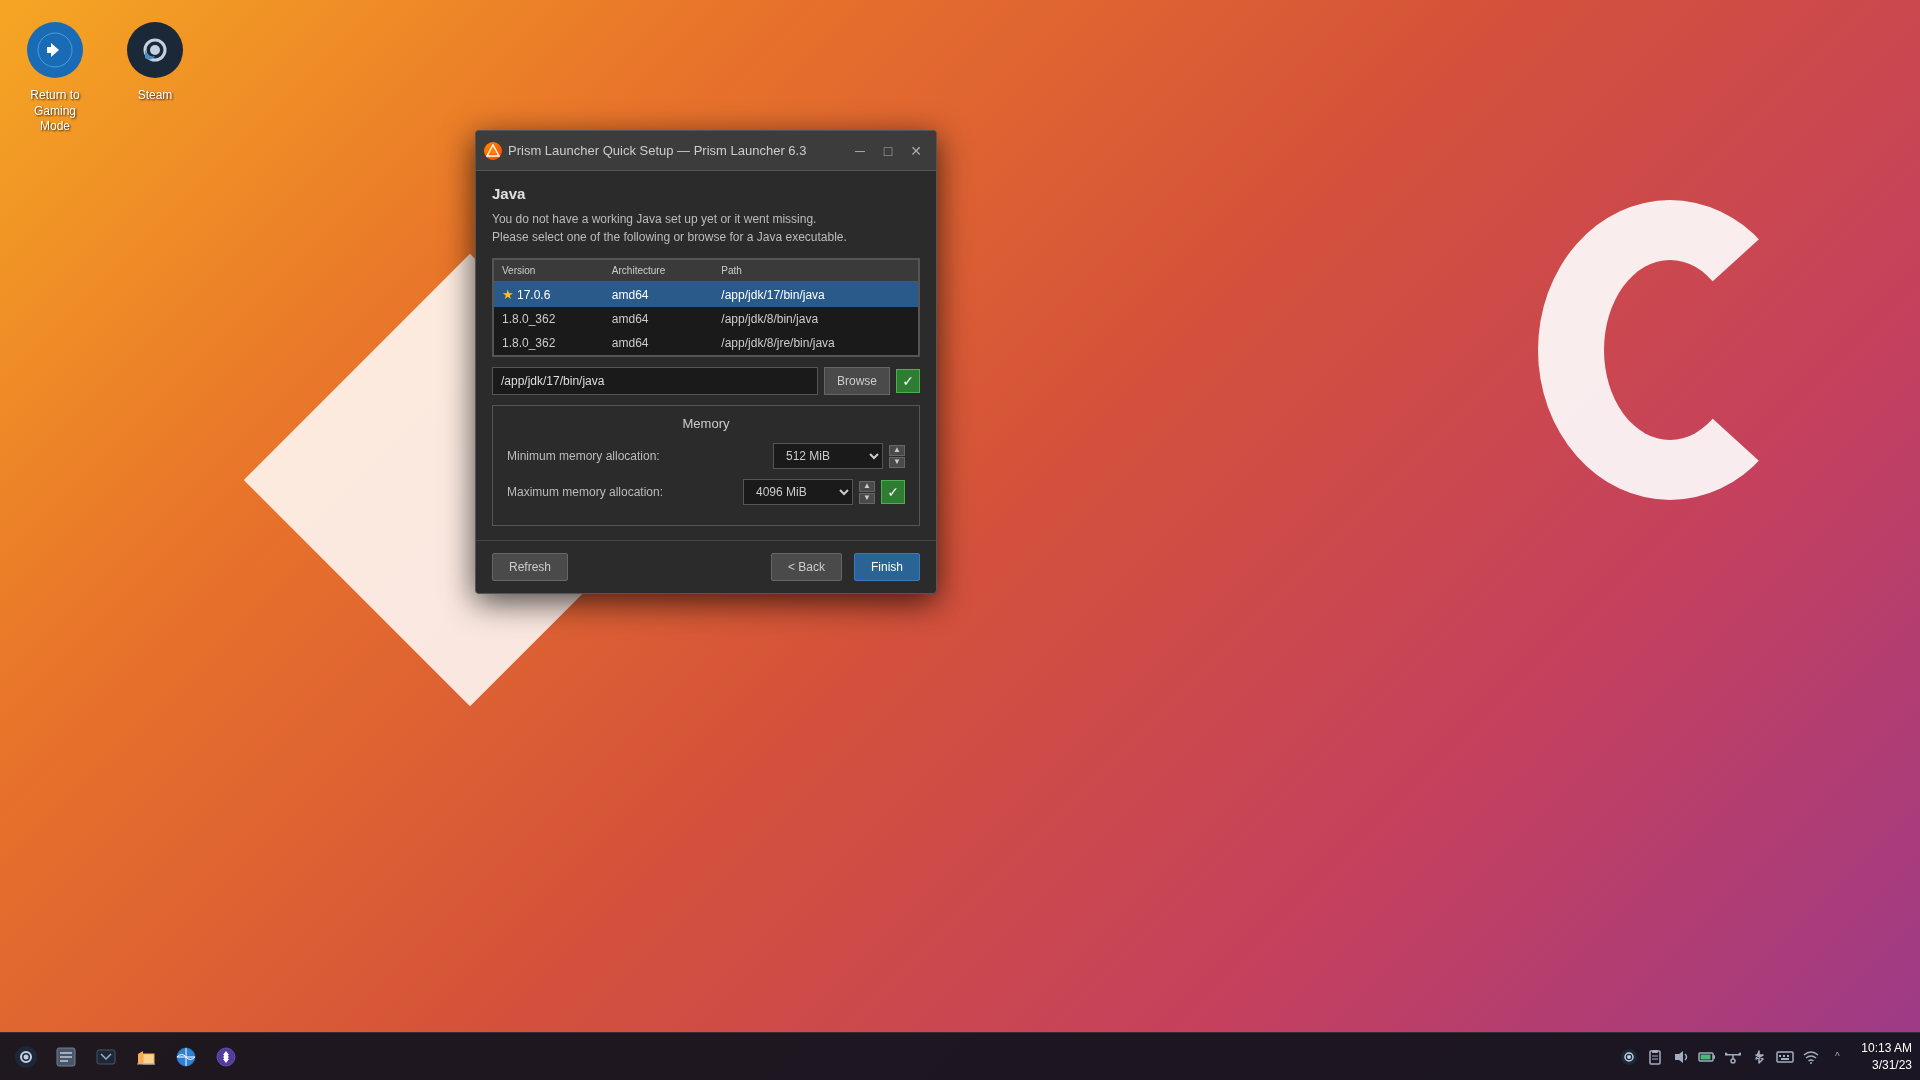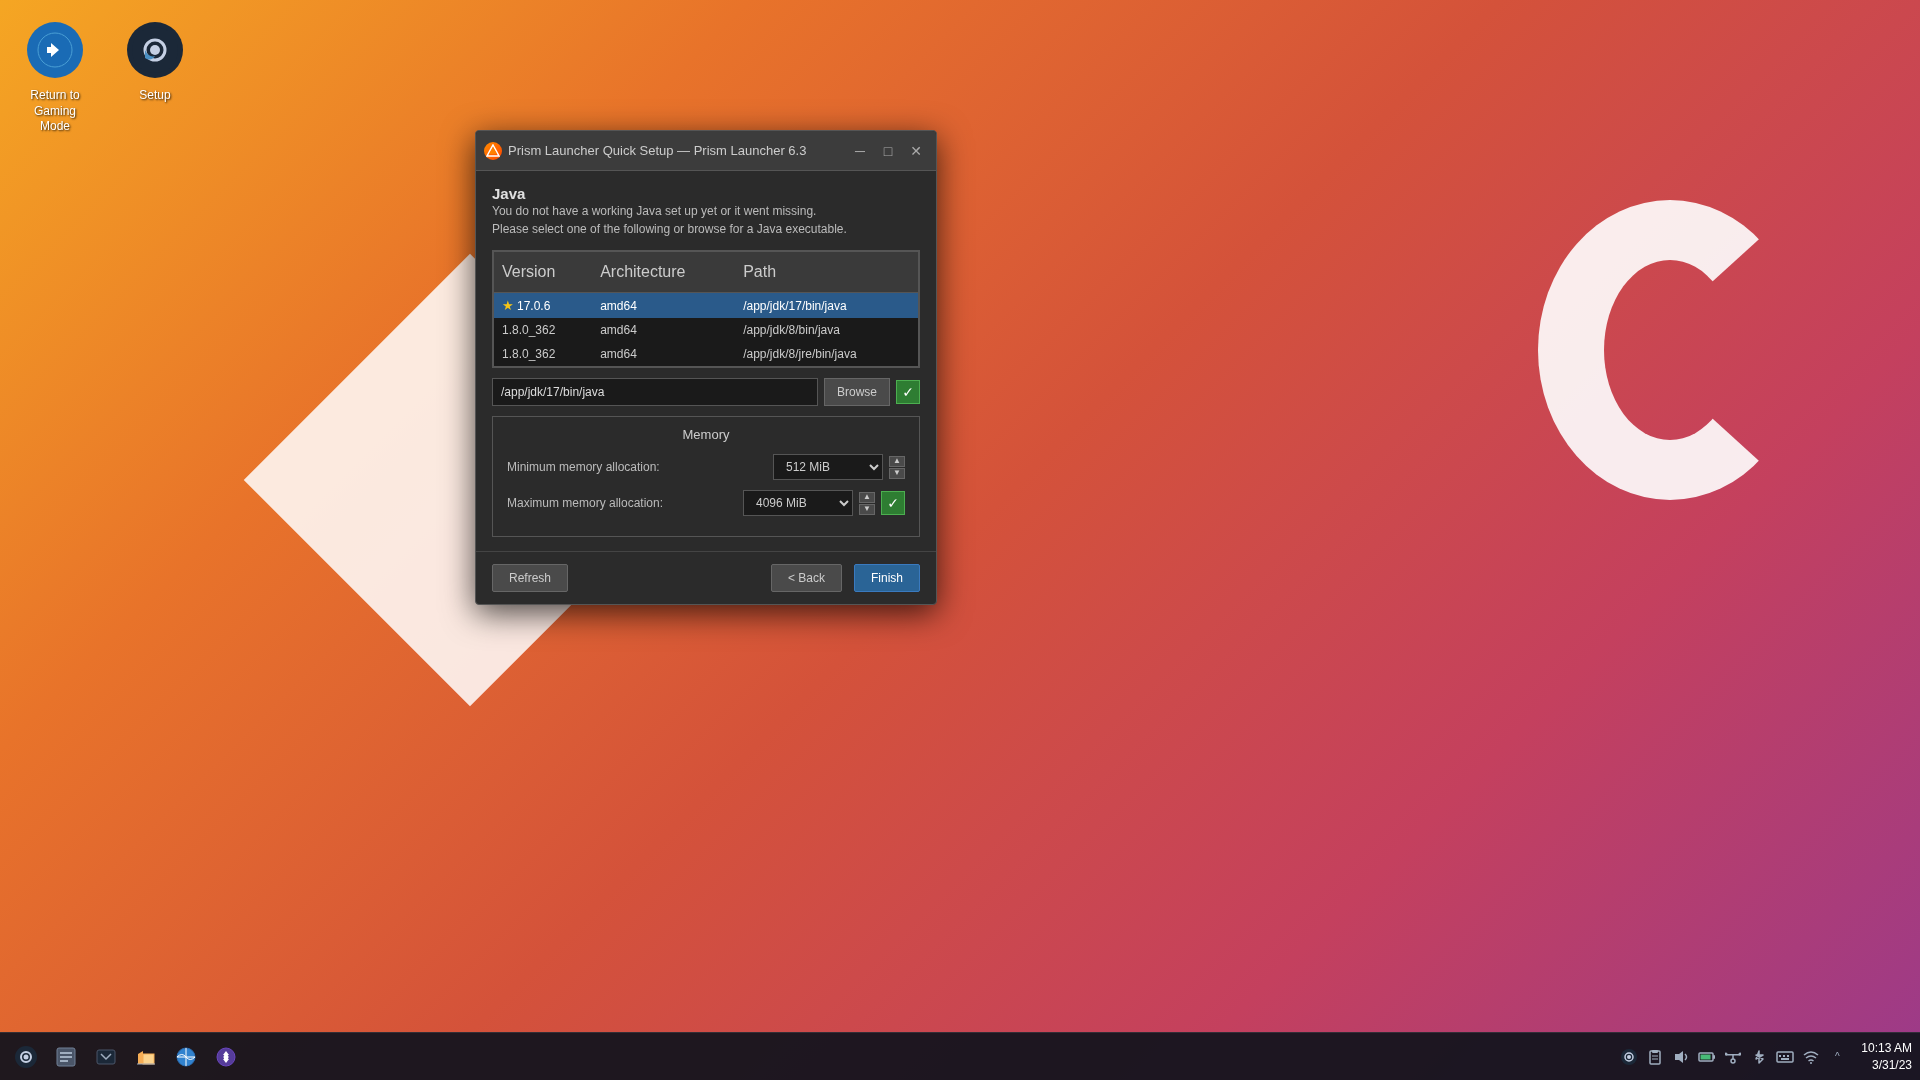--- a/index.html
+++ b/index.html
@@ -238,21 +238,21 @@
     }
 
     .dialog-content {
       padding: 14px 16px;
     }
 
     .section-header {
       color: #e0e0e0;
       font-size: 15px;
       font-weight: bold;
-      margin-bottom: 0;
+      margin-bottom: 8px;
     }
 
     .section-description {
       color: #bbb;
       font-size: 12px;
       line-height: 1.5;
       margin-bottom: 12px;
     }
 
     
@@ -262,23 +262,23 @@
       background: #1a1a1a;
       border: 1px solid #555;
     }
 
     .java-table thead tr {
       background: #3a3a3a;
     }
 
     .java-table th {
       color: #ccc;
-      font-size: 16px;
+      font-size: 10px;
       font-weight: normal;
-      padding: 11px 8px;
+      padding: 5px 8px;
       text-align: left;
       border-bottom: 1px solid #555;
     }
 
     .java-table td {
       color: #ccc;
       font-size: 12px;
       padding: 5px 8px;
     }
 
@@ -472,21 +472,21 @@
     <div class="icon-img">
       <div class="steam-icon">
         <svg width="48" height="48" viewBox="0 0 48 48">
           <circle cx="24" cy="24" r="23" fill="#1b2838"></circle>
           <circle cx="24" cy="24" r="10" fill="none" stroke="#c5d0e4" stroke-width="3"></circle>
           <circle cx="24" cy="24" r="5" fill="#c5d0e4"></circle>
           <path d="M14 24 Q18 32 24 30 Q20 36 14 32 Z" fill="#4a8fc2"></path>
         </svg>
       </div>
     </div>
-    <div class="icon-label">Setup</div>
+    <div class="icon-label">Steam</div>
   </div>
 </div>
 
 <div class="dialog-window">
 
   <div class="dialog-titlebar">
     <div class="dialog-title-left">
       <div class="dialog-title-icon">
         <svg width="14" height="14" viewBox="0 0 14 14">
           <polygon points="7,1 13,12 1,12" fill="none" stroke="white" stroke-width="1.5"></polygon>

